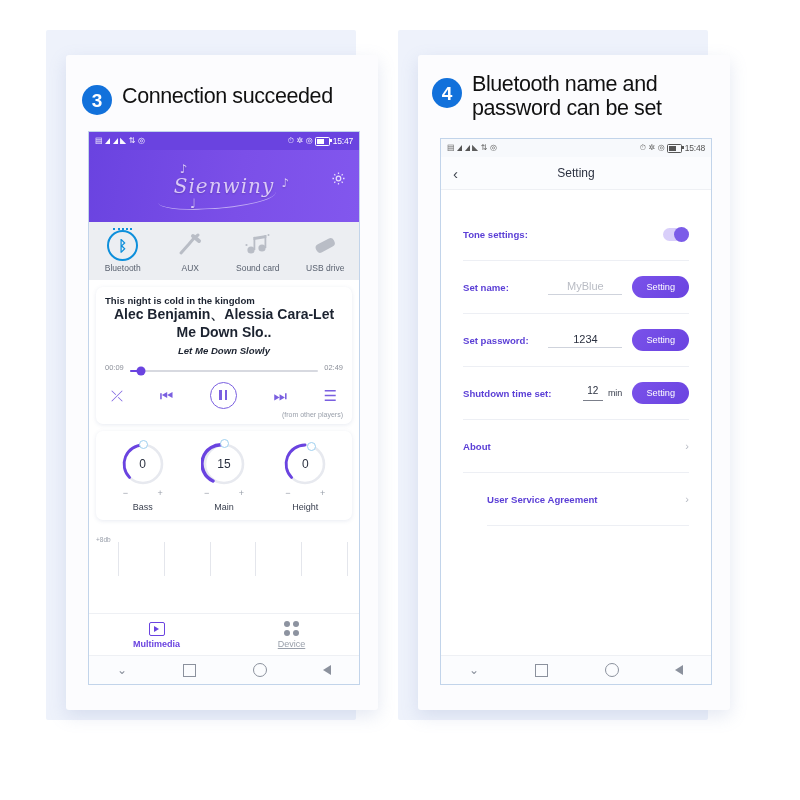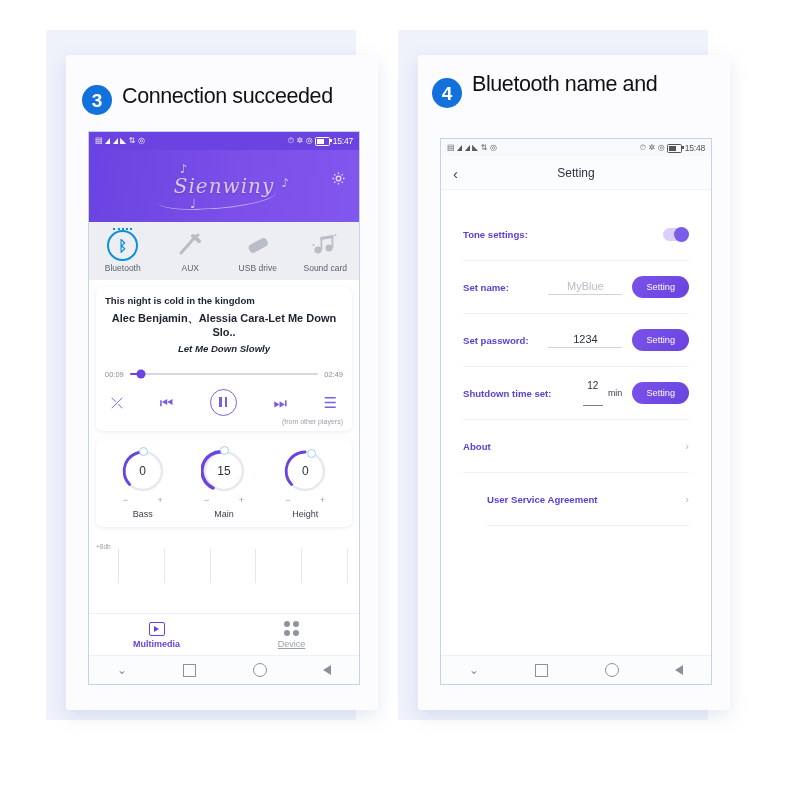--- a/index.html
+++ b/index.html
@@ -107,23 +107,23 @@
     content:"";position:absolute;top:-4px;left:4px;right:4px;height:4px;
     border-top:2px dotted #0d8fdb;
   }
 
   
   .mcard{
     margin:7px 7px 0;background:#fff;border-radius:7px;
     box-shadow:0 1px 4px rgba(90,110,160,.14);padding:8px 9px 6px;
   }
   .ttl1{font-size:9.6px;font-weight:bold;color:#1c2330;text-align:left;}
-  .ttl2{font-size:11px;font-weight:bold;color:#1c2330;text-align:center;margin-top:5px;}
+  .ttl2{font-size:14px;font-weight:bold;color:#1c2330;text-align:center;}
   .ttl3{font-size:9.6px;font-weight:bold;color:#1c2330;text-align:center;margin-top:5px;font-style:italic;}
-  .prog{display:flex;align-items:center;gap:6px;margin-top:16px;}
+  .prog{display:flex;align-items:flex-end;gap:6px;margin-top:7px;}
   .t-el,.t-tot{font-size:7.5px;color:#8b8f99;}
   .bar{flex:1;height:2px;background:#d7d9e0;border-radius:2px;position:relative;}
   .bar .fill{position:absolute;left:0;top:0;height:2px;background:#6a43e0;width:6%;border-radius:2px;}
   .bar .knob{
     position:absolute;left:6%;top:50%;transform:translate(-50%,-50%);
     width:9px;height:9px;border-radius:50%;background:#6a43e0;
   }
   .ctrls{display:flex;align-items:center;justify-content:space-between;padding:10px 6px 0;color:#7a5fe0;}
   .ctrls .c{font-size:15px;line-height:1;}
   .playpause{
@@ -211,21 +211,21 @@
   }
   .toggle::after{
     content:"";position:absolute;right:0;top:-1px;width:15px;height:15px;
     border-radius:50%;background:#7b5ce8;
   }
   .inp{
     border-bottom:1px solid #cfd3dc;min-width:62px;text-align:center;
     font-size:11px;padding:0 6px 2px;color:#2b3140;
   }
   .inp.ph{color:#b9bcc4;}
-  .mini{width:20px;border-bottom:1px solid #7b7f8a;font-size:10px;text-align:center;color:#2b3140;padding-bottom:14px;}
+  .mini{width:20px;border-bottom:1px solid #7b7f8a;font-size:10px;text-align:center;color:#2b3140;padding-bottom:4px;}
   .unit{font-size:9px;color:#3b4150;margin-left:5px;}
   .sbtn{
     background:linear-gradient(135deg,#7a52ea,#6a43e0);color:#fff;font-size:9.2px;
     border:none;border-radius:12px;padding:6px 14px;margin-left:10px;cursor:pointer;
   }
   .chev{color:#b6bac3;font-size:11px;}
 </style>
 </head>
 <body>
 
@@ -239,20 +239,21 @@
 
   <div class="caption c3">
     <div class="badge">3</div>
     <div class="cap-text">Connection succeeded</div>
   </div>
 
   <div class="caption c4">
     <div class="badge">4</div>
     <div class="cap-text">
       <div>Bluetooth name and</div>
+      <div>password can be set</div>
     </div>
   </div>
 
   <div class="phone p3">
 
     <div class="statusbar sb-purple">
       <div class="sb-left">
         <span class="sb-ico">▤</span>
         <span class="tri"></span>
         <span class="tri"></span>
@@ -293,43 +294,43 @@
         <div class="lb">Bluetooth</div>
       </div>
       <div class="src">
         <div class="ic">
           <svg width="30" height="26" viewBox="0 0 30 26">
             <path d="M6 21 L14 12 L19 6 L23 3" stroke="#b9bdc6" stroke-width="3" fill="none" stroke-linecap="round"></path>
             <path d="M18 4 L24 9" stroke="#b9bdc6" stroke-width="4" stroke-linecap="round"></path>
           </svg>
         </div>
         <div class="lb">AUX</div>
-      </div>
-      <div class="src">
-        <div class="ic">
-          <svg width="30" height="26" viewBox="0 0 30 26">
-            <rect x="5" y="9" width="20" height="9" rx="4" fill="#b9bdc6" transform="rotate(-28 15 13)"></rect>
-          </svg>
-        </div>
-        <div class="lb">USB drive</div>
       </div>
       <div class="src">
         <div class="ic">
           <svg width="30" height="26" viewBox="0 0 30 26" fill="#b9bdc6">
             <circle cx="8" cy="18" r="3.6"></circle>
               <rect x="10.5" y="5" width="1.8" height="13"></rect>
             <circle cx="19" cy="16" r="3.6"></circle>
               <rect x="21.5" y="3" width="1.8" height="13"></rect>
             <path d="M10.5 5 L23.3 3 L23.3 6 L10.5 8 Z"></path>
             <circle cx="25.5" cy="3" r="1"></circle>
               <circle cx="3.5" cy="13" r="1.1"></circle>
           </svg>
         </div>
         <div class="lb">Sound card</div>
       </div>
+      <div class="src">
+        <div class="ic">
+          <svg width="30" height="26" viewBox="0 0 30 26">
+            <rect x="5" y="9" width="20" height="9" rx="4" fill="#b9bdc6" transform="rotate(-28 15 13)"></rect>
+          </svg>
+        </div>
+        <div class="lb">USB drive</div>
+      </div>
     </div>
 
     <div class="mcard">
       <div class="ttl1">This night is cold in the kingdom</div>
       <div class="ttl2">Alec Benjamin、Alessia Cara-Let Me Down Slo..</div>
       <div class="ttl3">Let Me Down Slowly</div>
       <div class="prog">
         <span class="t-el">00:09</span>
         <div class="bar">
           <div class="fill"></div>

